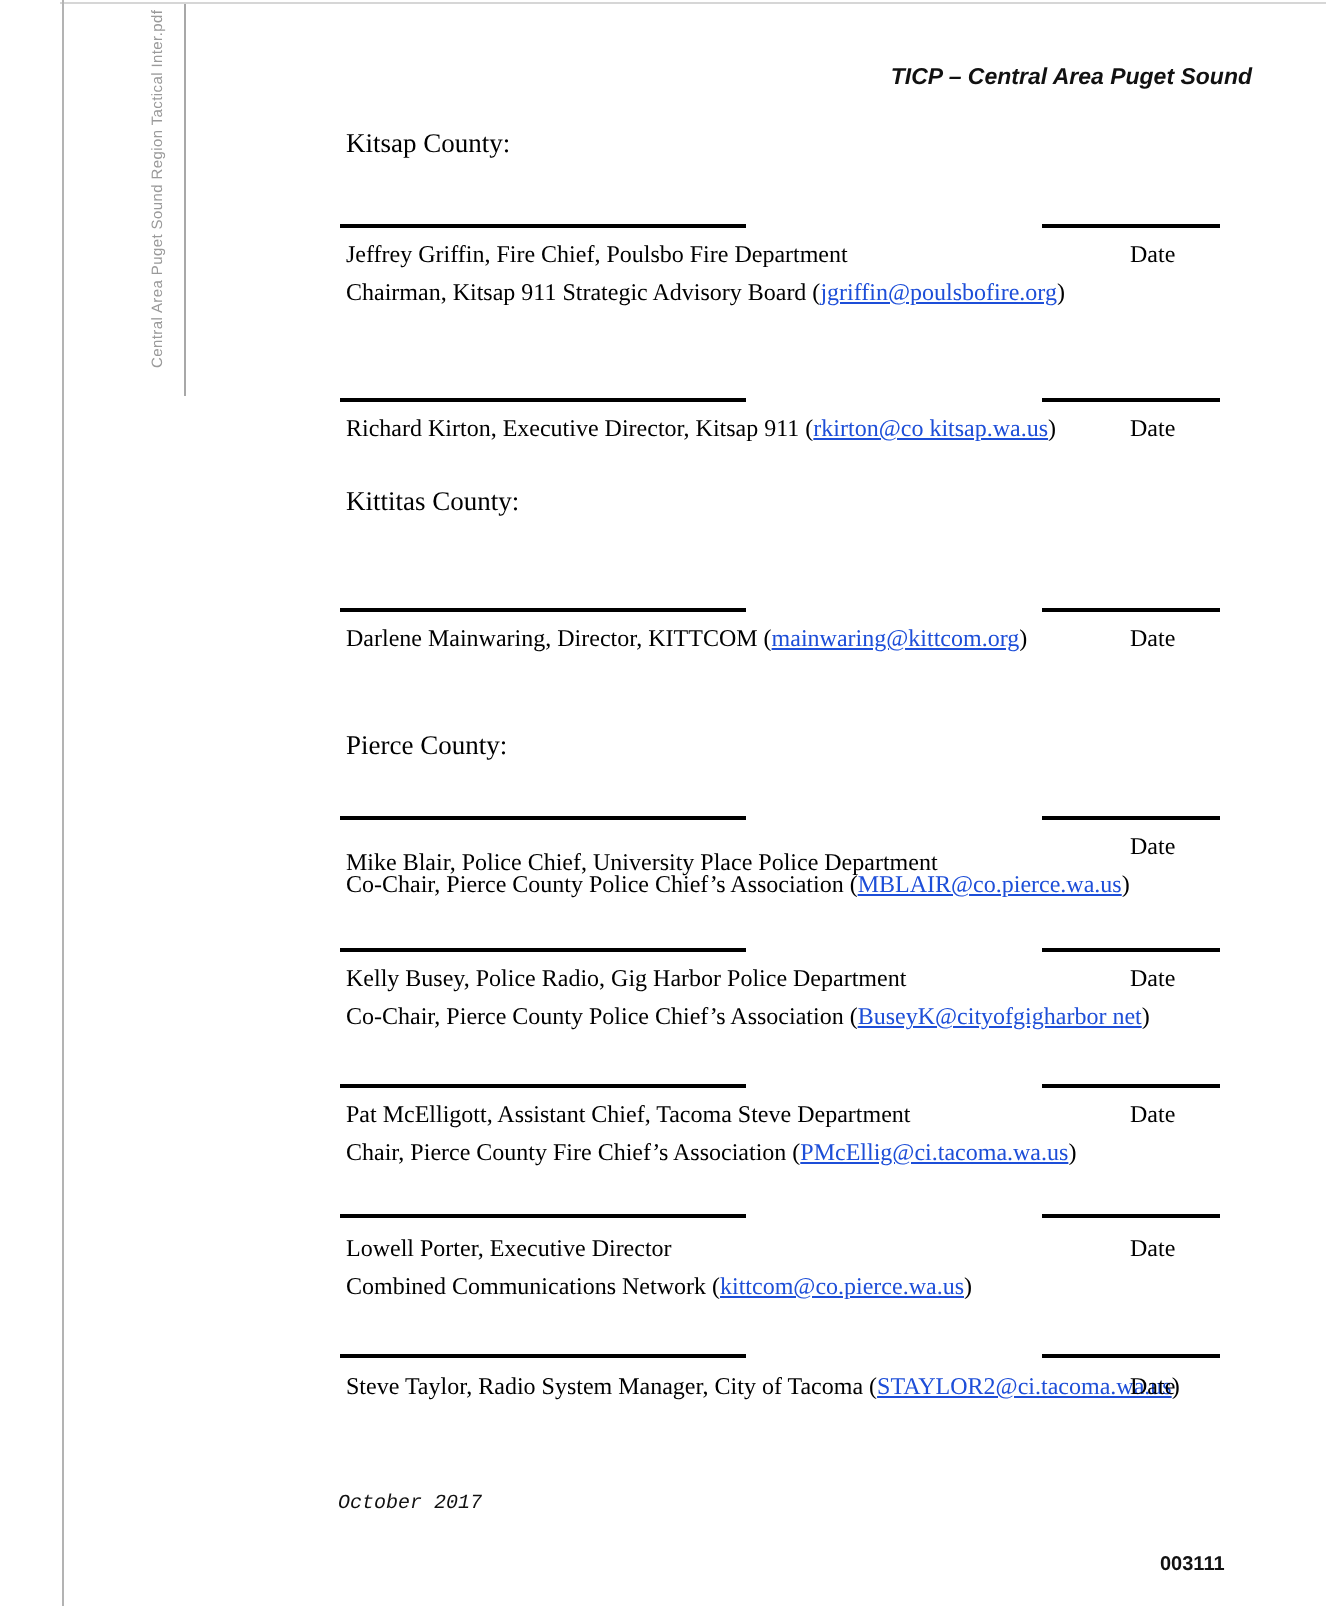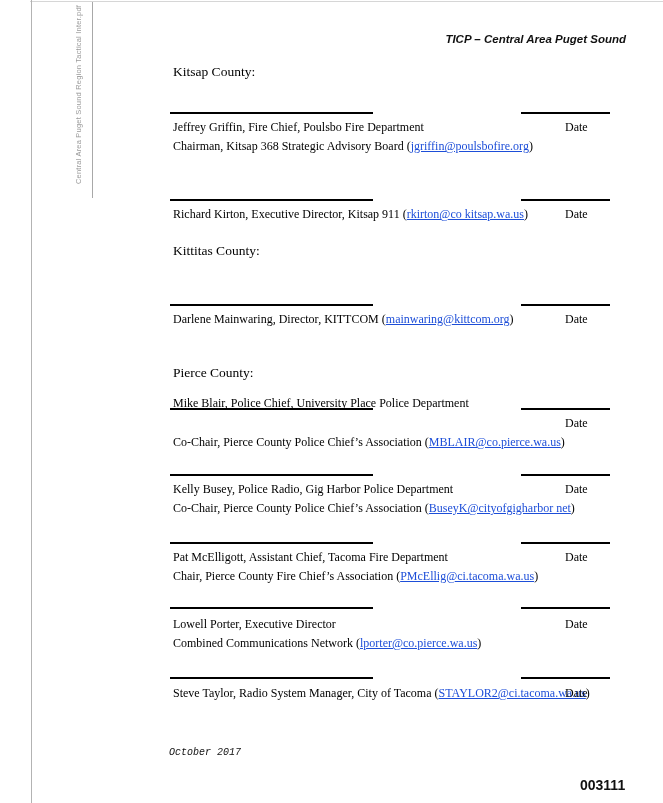--- a/index.html
+++ b/index.html
@@ -19,21 +19,21 @@
   .sig-line{position:absolute;left:140px;width:203px;height:2px;background:#000;}
   .date-line{position:absolute;left:491px;width:89px;height:2px;background:#000;}
   .doc-line{position:absolute;left:143px;font-size:12px;line-height:1.2;white-space:nowrap;}
   .date-label{position:absolute;left:535px;font-size:12px;}
   .email{color:#1d4ed8;text-decoration:underline;cursor:pointer;}
   .footer-date{position:absolute;left:139px;top:747px;
           font-family:Liberation Mono, monospace;font-size:10px;font-style:italic;color:#111;}
   .footer-cui{position:absolute;left:126px;top:760px;width:454px;text-align:center;
           font-family:"Liberation Sans",sans-serif;font-size:11px;font-weight:bold;color:#FF0000;}
   .footer-page-num{position:absolute;left:550px;top:777px;
-          font-family:"Liberation Sans",sans-serif;font-size:14px;font-weight:bold;color:#111;}
+          font-family:"Liberation Sans",sans-serif;font-size:10px;font-weight:bold;color:#111;}
 </style>
 </head>
 <body>
 
 <div class="page">
 
   <div class="edge-top"></div>
   <div class="edge-left"></div>
   <div class="v-divider"></div>
   <div class="v-text">Central Area Puget Sound Region Tactical Inter.pdf</div>
@@ -43,21 +43,21 @@
   <div class="county-heading" style="top:64px">Kitsap County:</div>
 
   <div>
     <div class="sig-line" style="top:112px"></div>
     <div class="date-line" style="top:112px"></div>
     <div class="doc-line" style="top:120px">
       <span>Jeffrey Griffin, Fire Chief, Poulsbo Fire Department</span>
     </div>
     <div class="date-label" style="top:120px">Date</div>
     <div class="doc-line" style="top:139px">
-      <span>Chairman, Kitsap 368 Strategic Advisory Board (</span><a class="email">jgriffin@poulsbofire.org</a><span>)</span>
+      <span>Chairman, Kitsap 911 Strategic Advisory Board (</span><a class="email">jgriffin@poulsbofire.org</a><span>)</span>
     </div>
   </div>
 
   <div>
     <div class="sig-line" style="top:199px"></div>
     <div class="date-line" style="top:199px"></div>
     <div class="doc-line" style="top:207px">
       <span>Richard Kirton, Executive Director, Kitsap 911 (</span><a class="email">rkirton@co kitsap.wa.us</a><span>)</span>
     </div>
     <div class="date-label" style="top:207px">Date</div>
@@ -72,21 +72,21 @@
       <span>Darlene Mainwaring, Director, KITTCOM (</span><a class="email">mainwaring@kittcom.org</a><span>)</span>
     </div>
     <div class="date-label" style="top:312px">Date</div>
   </div>
 
   <div class="county-heading" style="top:365px">Pierce County:</div>
 
   <div>
     <div class="sig-line" style="top:408px"></div>
     <div class="date-line" style="top:408px"></div>
-    <div class="doc-line" style="top:396px">
+    <div class="doc-line" style="top:424px">
       <span>Mike Blair, Police Chief, University Place Police Department</span>
     </div>
     <div class="date-label" style="top:416px">Date</div>
     <div class="doc-line" style="top:435px">
       <span>Co-Chair, Pierce County Police Chief’s Association (</span><a class="email">MBLAIR@co.pierce.wa.us</a><span>)</span>
     </div>
   </div>
 
   <div>
     <div class="sig-line" style="top:474px"></div>
@@ -97,37 +97,37 @@
     <div class="date-label" style="top:482px">Date</div>
     <div class="doc-line" style="top:501px">
       <span>Co-Chair, Pierce County Police Chief’s Association (</span><a class="email">BuseyK@cityofgigharbor net</a><span>)</span>
     </div>
   </div>
 
   <div>
     <div class="sig-line" style="top:542px"></div>
     <div class="date-line" style="top:542px"></div>
     <div class="doc-line" style="top:550px">
-      <span>Pat McElligott, Assistant Chief, Tacoma Fire Department</span>
+      <span>Pat McElligott, Assistant Chief, Tacoma Steve Department</span>
     </div>
     <div class="date-label" style="top:550px">Date</div>
     <div class="doc-line" style="top:569px">
       <span>Chair, Pierce County Fire Chief’s Association (</span><a class="email">PMcEllig@ci.tacoma.wa.us</a><span>)</span>
     </div>
   </div>
 
   <div>
     <div class="sig-line" style="top:607px"></div>
     <div class="date-line" style="top:607px"></div>
     <div class="doc-line" style="top:617px">
       <span>Lowell Porter, Executive Director</span>
     </div>
     <div class="date-label" style="top:617px">Date</div>
     <div class="doc-line" style="top:636px">
-      <span>Combined Communications Network (</span><a class="email">lporter@co.pierce.wa.us</a><span>)</span>
+      <span>Combined Communications Network (</span><a class="email">kittcom@co.pierce.wa.us</a><span>)</span>
     </div>
   </div>
 
   <div>
     <div class="sig-line" style="top:677px"></div>
     <div class="date-line" style="top:677px"></div>
     <div class="doc-line" style="top:686px">
       <span>Steve Taylor, Radio System Manager, City of Tacoma (</span><a class="email">STAYLOR2@ci.tacoma.wa.us</a><span>)</span>
     </div>
     <div class="date-label" style="top:686px">Date</div>

